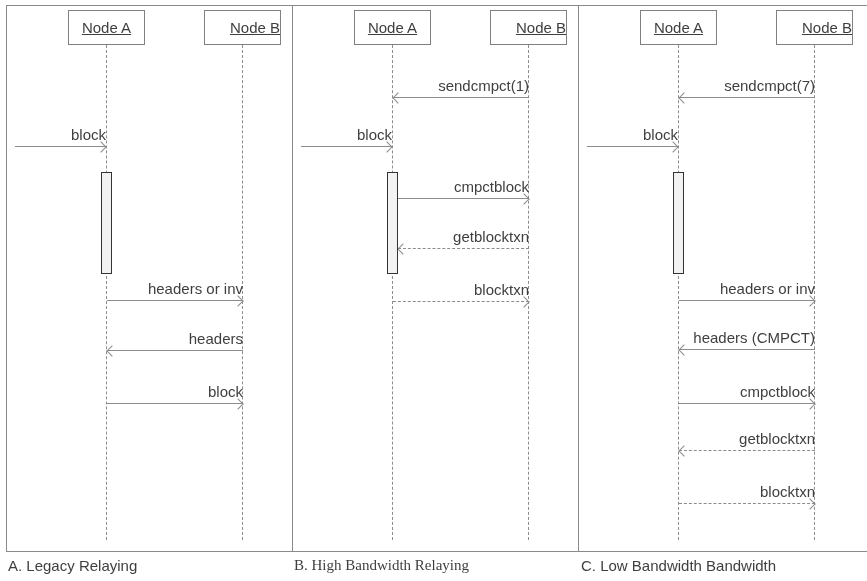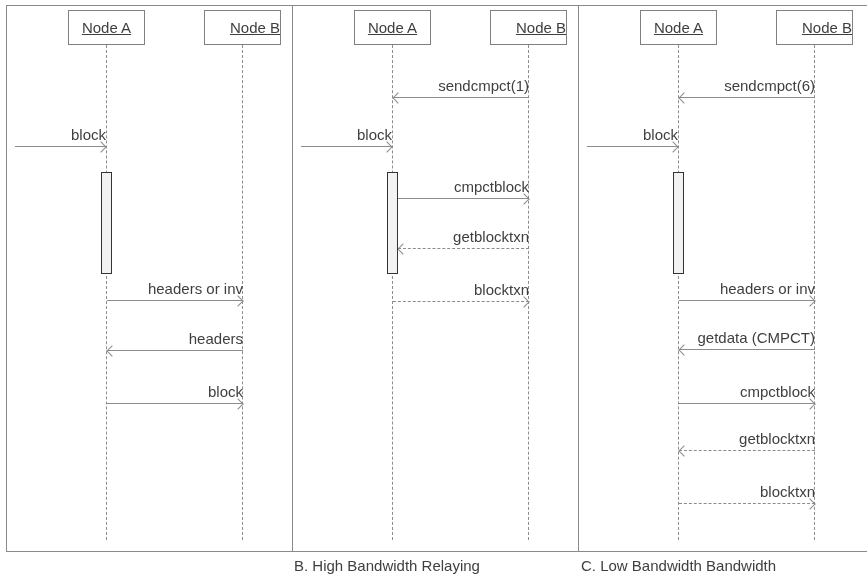--- a/index.html
+++ b/index.html
@@ -46,21 +46,21 @@
 
   
   .m-ext  { left:8px;   width:91px;  }
   .m-ab   { left:100px; width:136px; }
   .m-ba   { left:100px; width:136px; }
   .m-abar { left:105px; width:131px; } 
 
   .caption {
     position:absolute; top:557px; font-size:15px; color:#3f3f3f; white-space:nowrap;
   }
-  .cap-a { left:8px; } .cap-b { left:294px; } .cap-c { left:581px; }
+  .cap-a { left:8px; } .cap-b { left:294px;font-family:Liberation Serif, serif; } .cap-c { left:581px; }
 </style>
 </head>
 <body>
 
 <div class="stage">
 
   <div class="panel panel-a">
     <div class="node-box node-a-box"><span>Node A</span></div>
     <div class="node-box node-b-box"><span>Node B</span></div>
     <div class="lifeline lifeline-a"></div>
@@ -133,39 +133,39 @@
   </div>
 
   <div class="panel panel-c">
     <div class="node-box node-a-box"><span>Node A</span></div>
     <div class="node-box node-b-box"><span>Node B</span></div>
     <div class="lifeline lifeline-a"></div>
     <div class="lifeline lifeline-b"></div>
     <div class="activation"></div>
 
     <div class="msg m-ba" style="top:91px">
-      <div class="label">sendcmpct(6)</div>
+      <div class="label">sendcmpct(7)</div>
       <div class="line">
           <i class="arr l"></i>
         </div>
     </div>
     <div class="msg m-ext" style="top:140px">
       <div class="label">block</div>
       <div class="line">
           <i class="arr r"></i>
         </div>
     </div>
     <div class="msg m-ab" style="top:294px">
       <div class="label">headers or inv</div>
       <div class="line">
           <i class="arr r"></i>
         </div>
     </div>
     <div class="msg m-ba" style="top:343px">
-      <div class="label">getdata (CMPCT)</div>
+      <div class="label">headers (CMPCT)</div>
       <div class="line">
           <i class="arr l"></i>
         </div>
     </div>
     <div class="msg m-ab" style="top:397px">
       <div class="label">cmpctblock</div>
       <div class="line">
           <i class="arr r"></i>
         </div>
     </div>
@@ -176,16 +176,17 @@
         </div>
     </div>
     <div class="msg m-ab dashed" style="top:497px">
       <div class="label">blocktxn</div>
       <div class="line">
           <i class="arr r"></i>
         </div>
     </div>
   </div>
 
+  <div class="caption cap-a">A. Legacy Relaying</div>
   <div class="caption cap-b">B. High Bandwidth Relaying</div>
   <div class="caption cap-c">C. Low Bandwidth Bandwidth</div>
 
 </div>
 
 </body></html>

